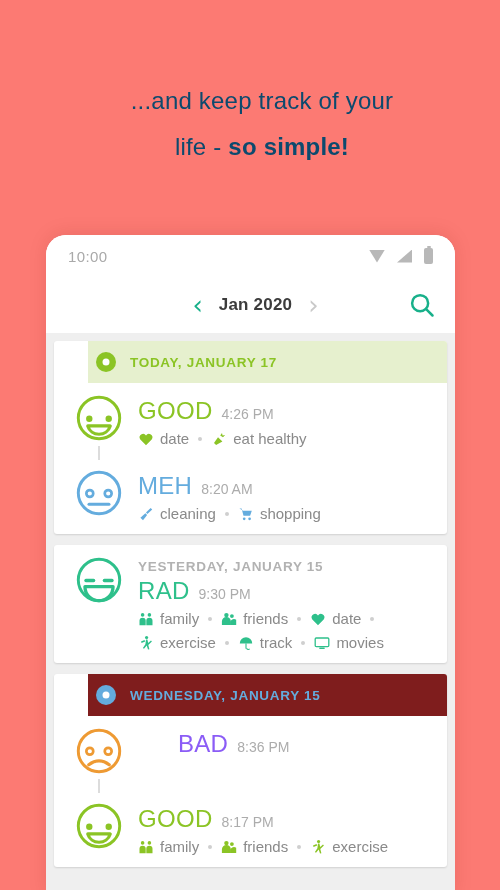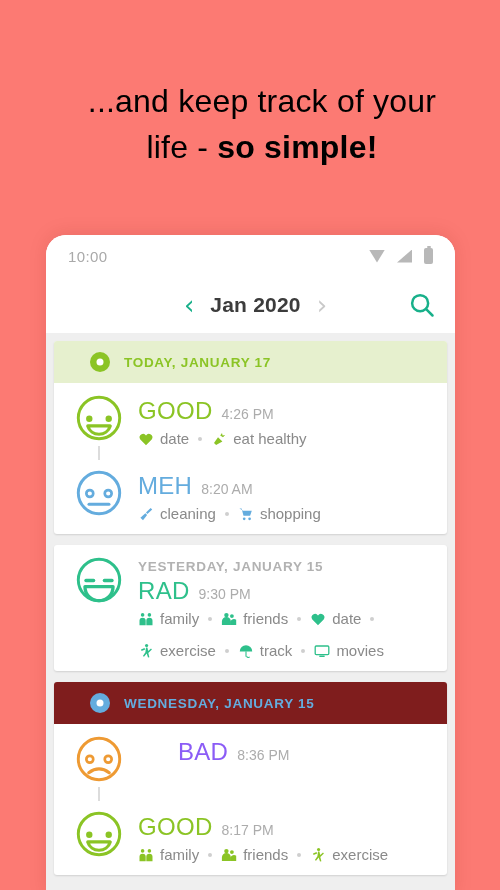--- a/index.html
+++ b/index.html
@@ -9,22 +9,22 @@
     font-family:"Liberation Sans", sans-serif;
     overflow:hidden;
     position:relative;
   }
 
   
   .headline {
     position:absolute;
     top:78px; left:0; right:0;
     text-align:center;
-    color:#000000;
-    font-size:32px;
+    color:#0c4a6e;
+    font-size:24px;
     line-height:46px;
     font-weight:300;
     letter-spacing:0.2px;
     padding:0 24px;
     margin-left:24px;
   }
   .headline b { font-weight:700; }
 
   
   .phone {
@@ -99,21 +99,21 @@
   }
   .chev {
     font-size:26px;
     line-height:1;
     font-weight:400;
     font-family:"DejaVu Sans", sans-serif;
   }
   .chev-prev { color:#18B08A; }
   .chev-next { color:#C9C9C9; }
   .month-label {
-    font-size:21px;
+    font-size:17px;
     font-weight:700;
     color:#3C3C3C;
     letter-spacing:0.2px;
   }
   .search-btn {
     position:absolute;
     right:18px;
     top:50%;
     transform:translateY(-50%);
     width:30px; height:30px;
@@ -133,24 +133,25 @@
     border-radius:3px;
     box-shadow:0 1px 2px rgba(0,0,0,0.13);
     margin-bottom:11px;
     overflow:hidden;
   }
 
   .day-header {
     display:flex;
     align-items:center;
     gap:14px;
-    padding:11px 36px;
+    padding:11px 8px;
     font-size:13.5px;
     font-weight:700;
     letter-spacing:0.7px;
+    margin-left:34px;
   }
   .day-dot {
     width:20px; height:20px;
     border-radius:50%;
     position:relative;
     flex:none;
   }
   .day-dot::after {
     content:"";
     position:absolute;
@@ -213,21 +214,21 @@
   .mood-time {
     font-size:14px;
     color:#ACACAC;
   }
   .tags {
     display:flex;
     flex-wrap:wrap;
     align-items:center;
     font-size:15px;
     color:#8A8A8A;
-    row-gap:15px;
+    row-gap:7px;
   }
   .tag {
     display:inline-flex;
     align-items:center;
     gap:6px;
     white-space:nowrap;
   }
   .tag svg { display:block; flex:none; }
   .sep {
     width:4px; height:4px;

